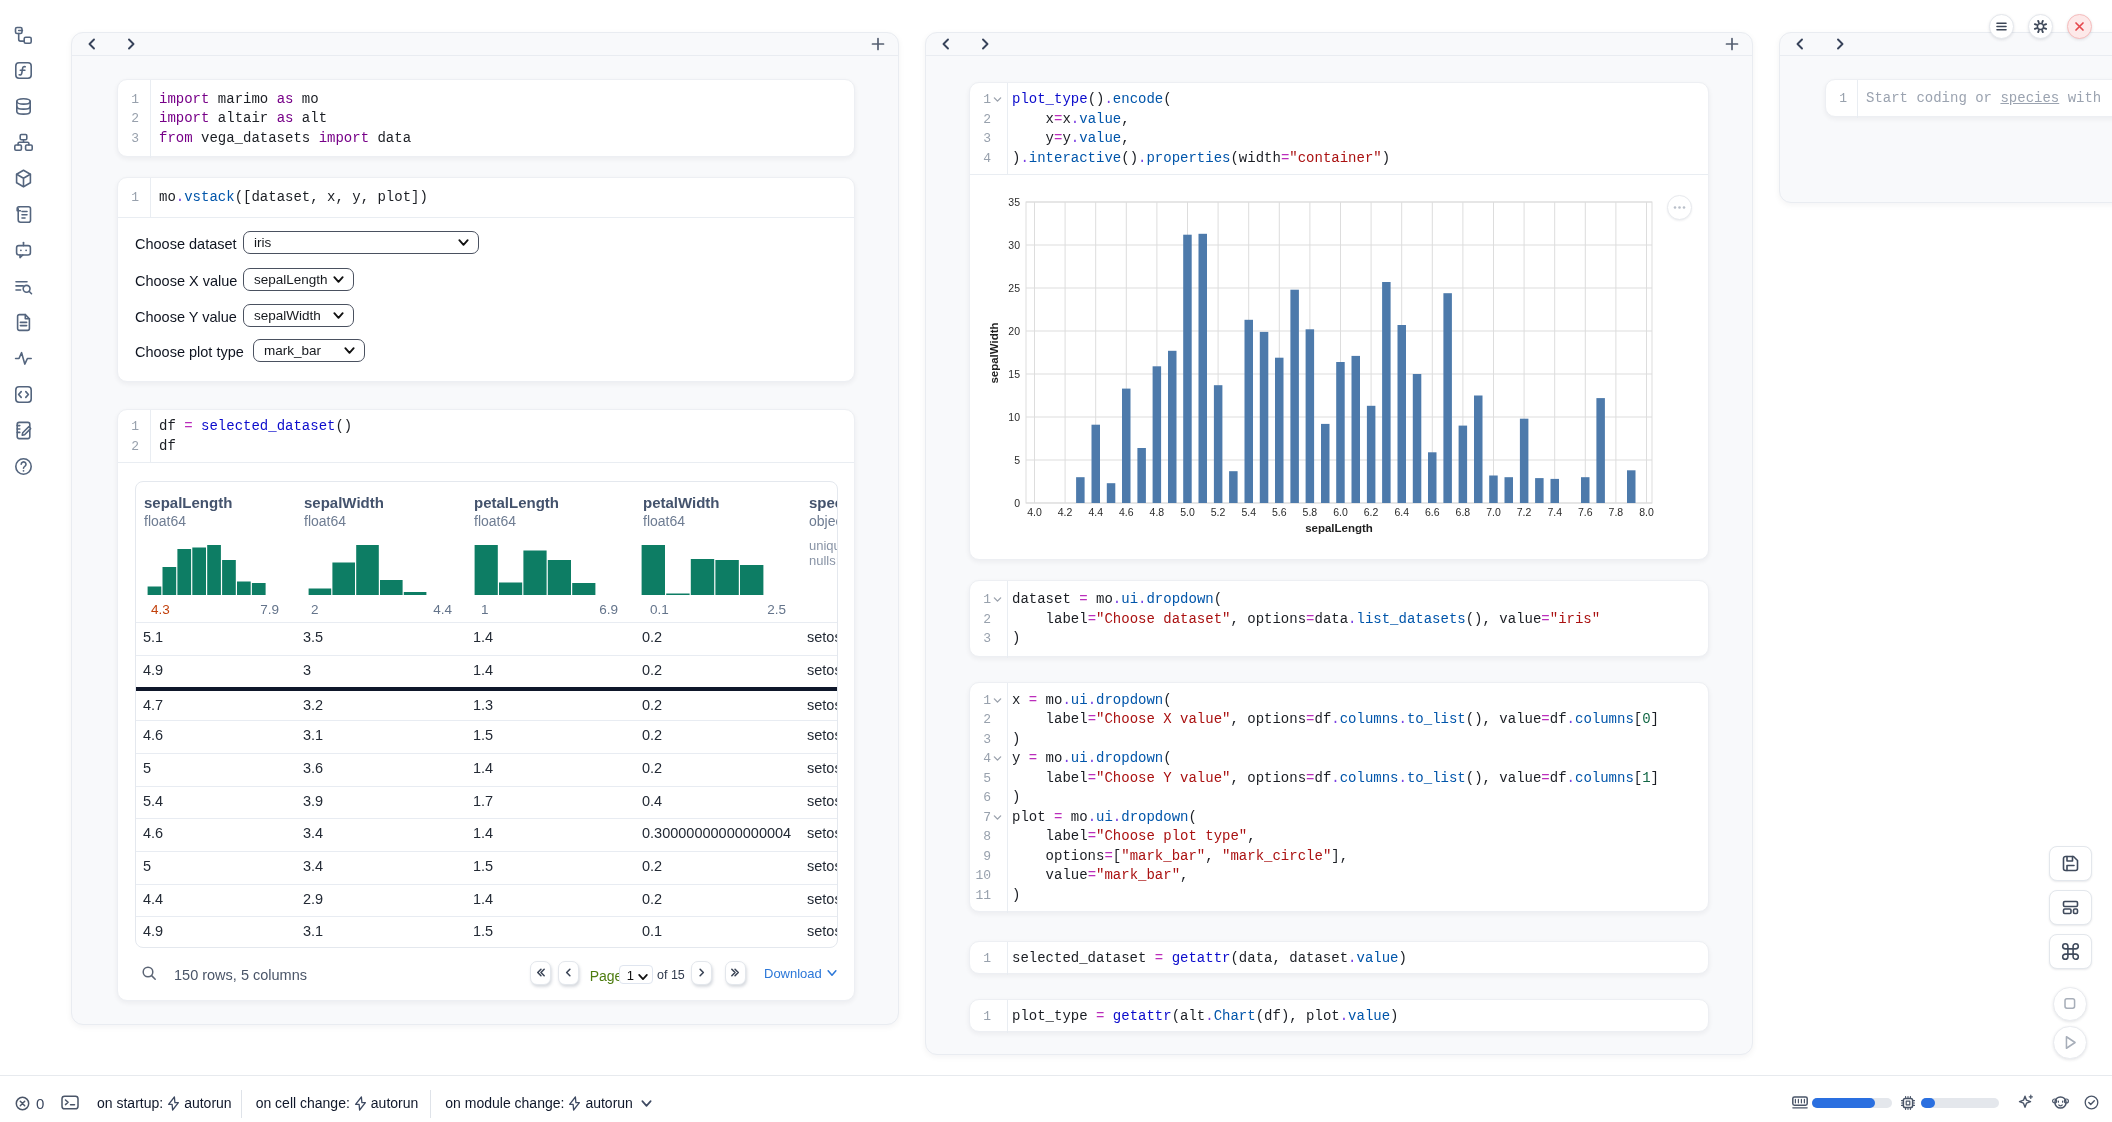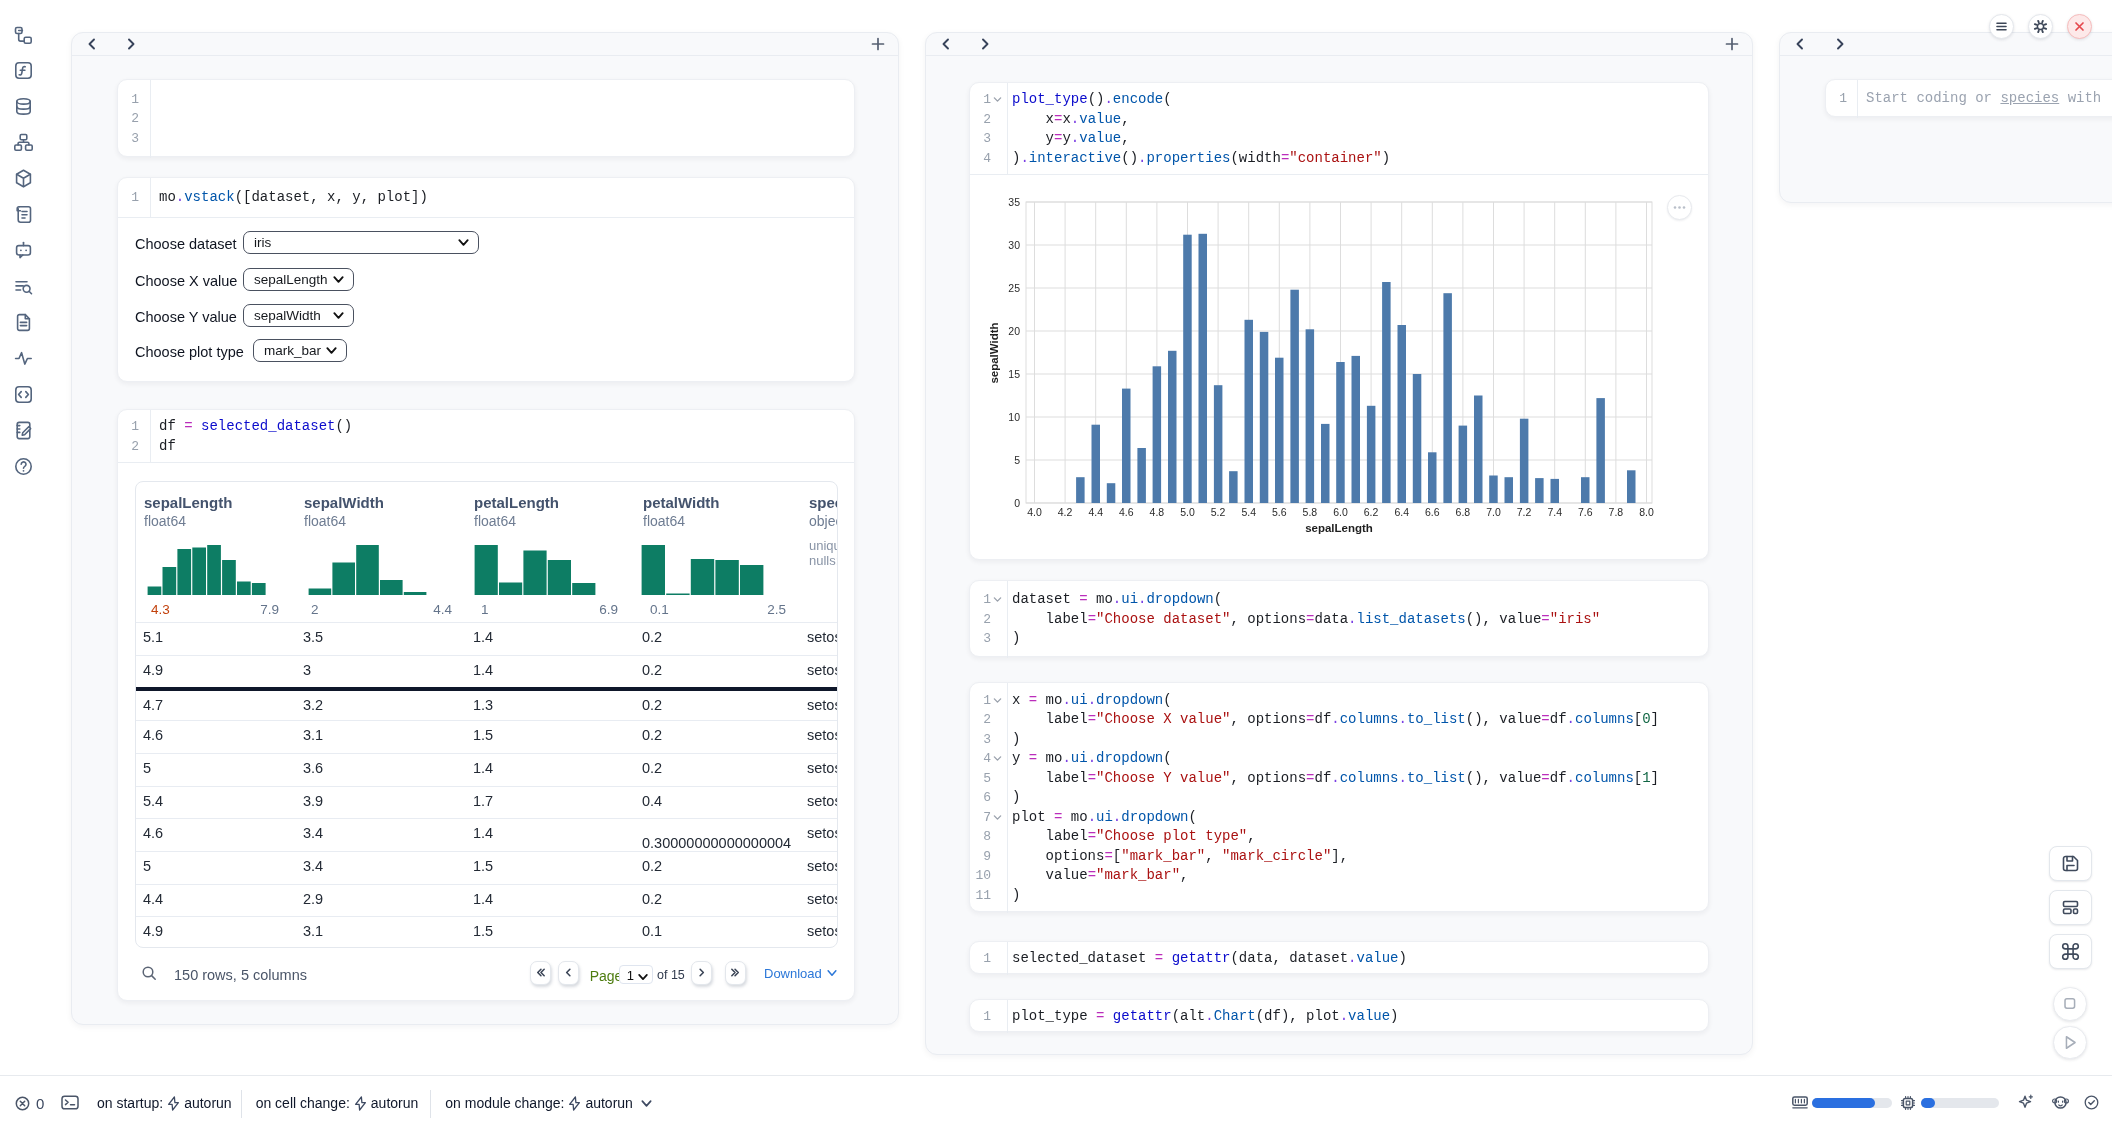--- a/index.html
+++ b/index.html
@@ -107,20 +107,21 @@
       </svg>
 </div>
 </div>
 <div class="cell" style="left:117px;top:79px;width:738px;height:78px">
     <div class="codeblk" style="height:78px;">
       <div class="gut" style="width:33px;padding-top:9.75px">
         <div class="gl" style="padding-right:11px">1</div>
         <div class="gl" style="padding-right:11px">2</div>
         <div class="gl" style="padding-right:11px">3</div>
       </div>
+      <div class="src" style="padding-top:9.75px;padding-left:8px"><div class="cl"><span class="k">import</span> marimo <span class="k">as</span> mo</div><div class="cl"><span class="k">import</span> altair <span class="k">as</span> alt</div><div class="cl"><span class="k">from</span> vega_datasets <span class="k">import</span> data</div></div>
     </div>
   </div>
 <div class="cell" style="left:117px;top:177px;width:738px;height:205px">
     <div class="codeblk" style="height:40px;border-bottom:1px solid #e9edf2;">
       <div class="gut" style="width:33px;padding-top:10.25px">
         <div class="gl" style="padding-right:11px">1</div>
       </div>
       <div class="src" style="padding-top:10.25px;padding-left:8px"><div class="cl">mo<span class="d">.</span><span class="p">vstack</span>([dataset, x, y, plot])</div></div>
     </div>
     <div class="out" style="height:165px">
@@ -139,21 +140,21 @@
         </svg>
       </div>
       <div class="lbl" style="left:17px;top:91px">Choose Y value</div>
       <div class="sel" style="left:125px;top:86px;width:111px;height:23px">
         <span class="selin" style="padding-left:10px">sepalWidth</span>
         <svg width="13" height="13" viewBox="0 0 14 14" fill="none" stroke="#111" stroke-width="2" stroke-linecap="round" stroke-linejoin="round" style="position:absolute;right:8px;top:4px">
           <path d="M2.5 4.5L7 9.5l4.5-5"></path>
         </svg>
       </div>
       <div class="lbl" style="left:17px;top:126px">Choose plot type</div>
-      <div class="sel" style="left:135px;top:121px;width:94px;height:23px">
+      <div class="sel" style="left:135px;top:121px;width:112px;height:23px">
         <span class="selin" style="padding-left:10px">mark_bar</span>
         <svg width="13" height="13" viewBox="0 0 14 14" fill="none" stroke="#111" stroke-width="2" stroke-linecap="round" stroke-linejoin="round" style="position:absolute;right:8px;top:4px">
           <path d="M2.5 4.5L7 9.5l4.5-5"></path>
         </svg>
       </div>
     </div>
   </div>
 <div class="cell" style="left:117px;top:409px;width:738px;height:592px">
     <div class="codeblk" style="height:53px;border-bottom:1px solid #e9edf2;">
       <div class="gut" style="width:33px;padding-top:7.0px">
@@ -254,21 +255,21 @@
           <span class="tcell" style="left:7px;top:6px">5.4</span>
           <span class="tcell" style="left:167px;top:6px">3.9</span>
           <span class="tcell" style="left:337px;top:6px">1.7</span>
           <span class="tcell" style="left:506px;top:6px">0.4</span>
           <span class="tcell" style="left:671px;top:6px">setosa</span>
         </div>
         <div class="abs" style="left:0;top:336.2px;width:703px;height:32.7px;border-top:1px solid #e8ecf2">
           <span class="tcell" style="left:7px;top:6px">4.6</span>
           <span class="tcell" style="left:167px;top:6px">3.4</span>
           <span class="tcell" style="left:337px;top:6px">1.4</span>
-          <span class="tcell" style="left:506px;top:16px">0.30000000000000004</span>
+          <span class="tcell" style="left:506px;top:6px">0.30000000000000004</span>
           <span class="tcell" style="left:671px;top:6px">setosa</span>
         </div>
         <div class="abs" style="left:0;top:368.9px;width:703px;height:32.7px;border-top:1px solid #e8ecf2">
           <span class="tcell" style="left:7px;top:6px">5</span>
           <span class="tcell" style="left:167px;top:6px">3.4</span>
           <span class="tcell" style="left:337px;top:6px">1.5</span>
           <span class="tcell" style="left:506px;top:6px">0.2</span>
           <span class="tcell" style="left:671px;top:6px">setosa</span>
         </div>
         <div class="abs" style="left:0;top:401.6px;width:703px;height:32.7px;border-top:1px solid #e8ecf2">

